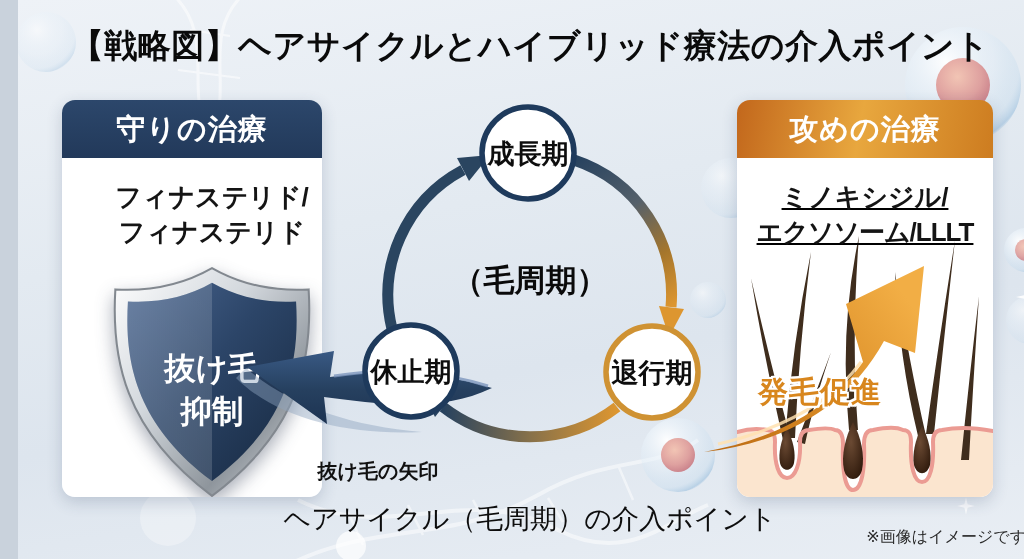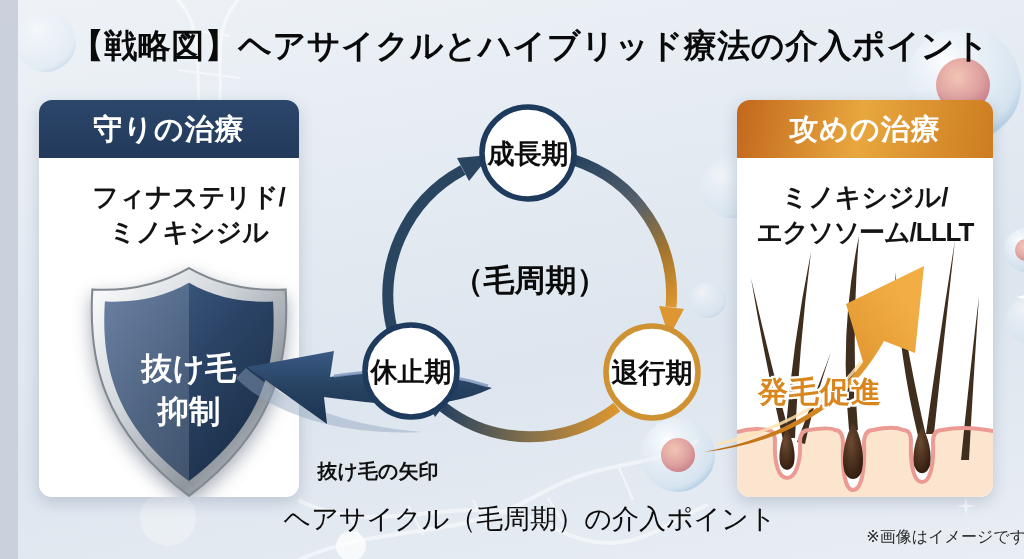--- a/index.html
+++ b/index.html
@@ -95,28 +95,28 @@
       <path transform="translate(1014,297)" d="M0 -16 L3 -3 L16 0 L3 3 L0 16 L-3 3 L-16 0 L-3 -3 Z" opacity="0.9"></path>
       <path transform="translate(948,506) scale(0.55)" d="M0 -16 L3 -3 L16 0 L3 3 L0 16 L-3 3 L-16 0 L-3 -3 Z" opacity="0.8"></path>
       <circle cx="333" cy="546" r="15" opacity="0.7"></circle>
       <circle cx="150" cy="518" r="28" opacity="0.3"></circle>
       <circle cx="118" cy="268" r="26" opacity="0.25"></circle>
     </g>
   </svg>
 
   <div class="abs title">【戦略図】ヘアサイクルとハイブリッド療法の介入ポイント</div>
 
-  <div class="abs card" style="left:21px;top:100px;width:260px;">
+  <div class="abs card" style="left:44px;top:100px;width:260px;">
     <div class="card-header navy">
       <span>守りの治療</span>
     </div>
     <div class="card-body" style="height:339px;padding-left:40px;">
       <div class="drug-text">
         <span style="display:block">フィナステリド/</span>
-        <span style="display:block">ミノキシジル</span>
+        <span style="display:block">フィナステリド</span>
       </div>
       <svg id="shield-svg" width="204" height="236" viewBox="0 0 200 232">
         <defs>
           <linearGradient id="silverG" x1="0" y1="0" x2="1" y2="1">
             <stop offset="0" stop-color="#ffffff"></stop>
             <stop offset="0.38" stop-color="#d3d8dd"></stop>
             <stop offset="0.72" stop-color="#8e959c"></stop>
             <stop offset="1" stop-color="#e6e9ec"></stop>
           </linearGradient>
           <linearGradient id="navyG" x1="0" y1="0" x2="1" y2="1">
@@ -137,21 +137,21 @@
         <text x="100" y="113" text-anchor="middle" font-size="31" font-weight="800" fill="#ffffff">抜け毛</text>
         <text x="100" y="155" text-anchor="middle" font-size="31" font-weight="800" fill="#ffffff">抑制</text>
       </svg>
     </div>
   </div>
 
   <div class="abs card" style="left:719px;top:100px;width:256px;">
     <div class="card-header orange">
       <span>攻めの治療</span>
     </div>
-    <div class="card-body" style="height:339px;">
+    <div class="card-body" style="height:339px;text-decoration:underline;">
       <svg class="abs" style="left:0;top:0;z-index:1;" width="256" height="339" viewBox="0 58 256 339">
         <defs>
           <radialGradient id="bulbG" cx="0.4" cy="0.35" r="0.8">
             <stop offset="0" stop-color="#6b4a33"></stop>
             <stop offset="1" stop-color="#2a1609"></stop>
           </radialGradient>
         </defs>
 
         <path d="M0 332 C 10 329 20 328 30 330 C 36 330 38 334 38 342 C 37 364 42 378 50 378 C 58 378 64 364 63 342 C 63 334 66 330 72 330 C 84 328 94 328 98 330 C 104 330 106 335 106 344 C 105 370 108 390 116 390 C 125 390 128 368 127 344 C 127 335 130 330 136 330 C 150 327 160 327 166 330 C 172 330 174 334 174 342 C 173 366 177 382 185 382 C 193 382 197 366 196 342 C 196 334 199 330 205 330 C 220 327 240 328 256 331 L 256 397 L 0 397 Z" fill="#fbe5cf"></path>
 

